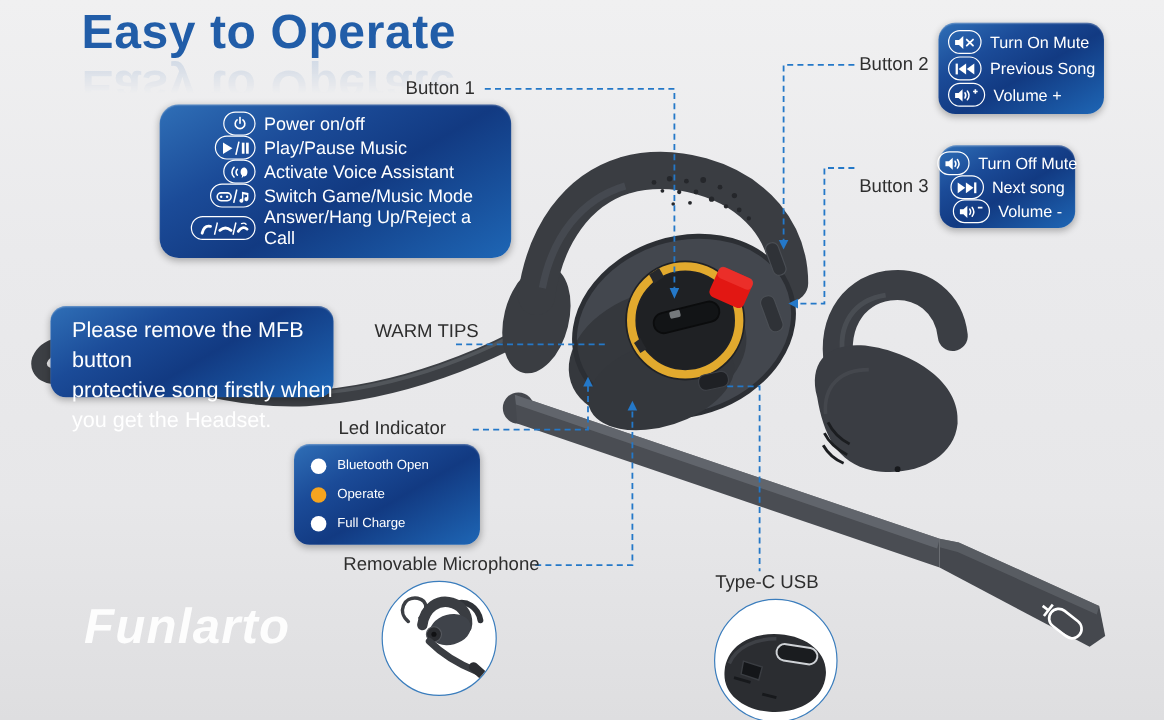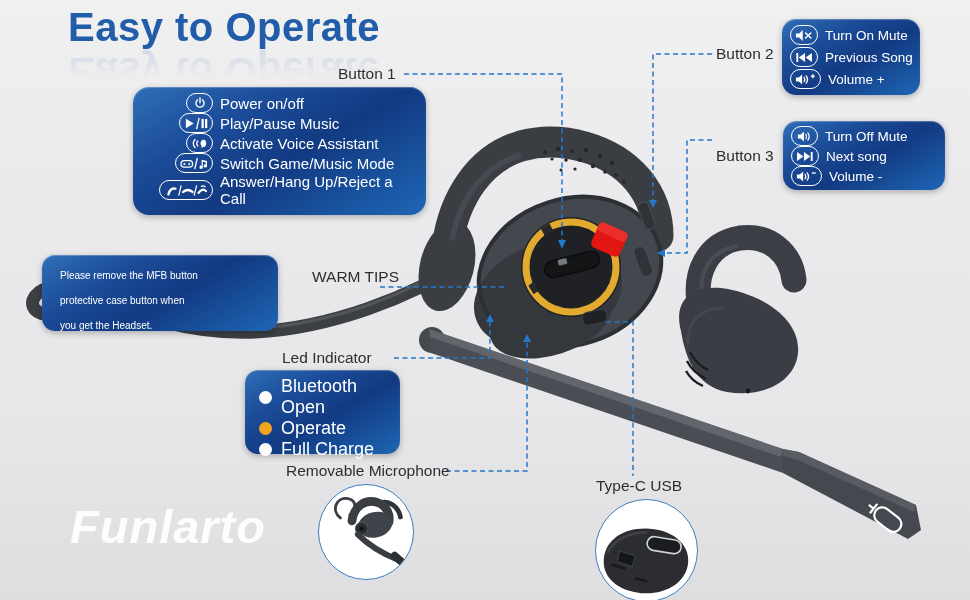--- a/index.html
+++ b/index.html
@@ -30,41 +30,41 @@
     border-radius:16px;color:#fff;z-index:6;
     box-shadow:0 2px 6px rgba(0,0,0,.28), inset 0 1px 1px rgba(255,255,255,.28);
   }
   .panel-b1{left:133px;top:87px;width:293px;height:128px;padding:6px 6px 20px 8px;
     display:flex;flex-direction:column;justify-content:space-around;}
   .panel-b1 .row{display:grid;grid-template-columns:72px 1fr;gap:7px;align-items:center;}
   .panel-b1 .pill{justify-self:end;}
   .panel-b1 .rowtext{font-size:15px;}
   .compact{border-radius:14px;display:flex;flex-direction:column;justify-content:space-around;padding:5px 8px;}
   .panel-b2{left:782px;top:19px;width:138px;height:76px;}
-  .panel-b3{left:783px;top:121px;width:162px;height:69px;}
+  .panel-b3{left:783px;top:121px;width:113px;height:69px;align-items:center;}
   .compact .row{display:flex;gap:7px;align-items:center;}
   .compact .rowtext{font-size:13.5px;white-space:nowrap;}
   .pill{
     min-width:27px;height:20px;border:1.5px solid #fff;border-radius:10px;
     display:inline-flex;align-items:center;justify-content:center;padding:0 4px;flex:0 0 auto;
   }
   .panel-mfb{left:42px;top:255px;width:236px;height:76px;border-radius:13px;
-    padding:8px 0 0 18px;font-size:10px;line-height:25px;}
+    padding:8px 0 0 18px;font-size:18px;line-height:25px;}
   .panel-led{left:245px;top:370px;width:155px;height:84px;border-radius:13px;
     display:flex;flex-direction:column;justify-content:space-around;padding:6px 6px 6px 14px;}
   .panel-led .row{display:flex;gap:9px;align-items:center;}
-  .panel-led .rowtext{font-size:18px;}
+  .panel-led .rowtext{font-size:11px;}
   .dot{width:13px;height:13px;border-radius:50%;flex:0 0 auto;}
   
   .photo-circle{border-radius:50%;background:#fff;border:1.6px solid #3a7dbd;overflow:hidden;z-index:6;}
   .mic-circle{left:318px;top:484px;width:96px;height:96px;}
   .usb-circle{left:595px;top:499px;width:103px;height:103px;}
   
   .watermark{
-    left:70px;top:499px;font-size:47px;font-style:italic;font-weight:bold;
+    left:70px;top:499px;font-size:41px;font-style:italic;font-weight:bold;
     color:rgba(255,255,255,.93);letter-spacing:1px;z-index:5;
   }
   .main-art{left:0;top:0;z-index:3;}
 </style>
 </head>
 <body>
 
 <div class="stage">
 
   <svg class="abs main-art" width="970" height="600" viewBox="0 0 970 600">
@@ -304,21 +304,21 @@
             <path d="M10 4.6 A4.4 4.4 0 0 1 10 9.4" stroke="#fff" stroke-width="1.4" fill="none" stroke-linecap="round"></path>
             <path d="M12.2 3 A6.6 6.6 0 0 1 12.2 11" stroke="#fff" stroke-width="1.4" fill="none" stroke-linecap="round"></path>
             <line x1="17.4" y1="3.2" x2="21.6" y2="3.2" stroke="#fff" stroke-width="1.5"></line>
           </svg>
         </span>
         <span class="rowtext">Volume -</span>
       </div>
     </div>
   <div class="abs bluebox panel-mfb">
       <div>Please remove the MFB button</div>
-      <div>protective case button when</div>
+      <div>protective song firstly when</div>
       <div>you get the Headset.</div>
     </div>
   <div class="abs bluebox panel-led">
       <div class="row">
         <span class="dot" style="background: rgb(255, 255, 255);"></span>
         <span class="rowtext">Bluetooth Open</span>
       </div>
       <div class="row">
         <span class="dot" style="background: rgb(245, 164, 31);"></span>
         <span class="rowtext">Operate</span>

